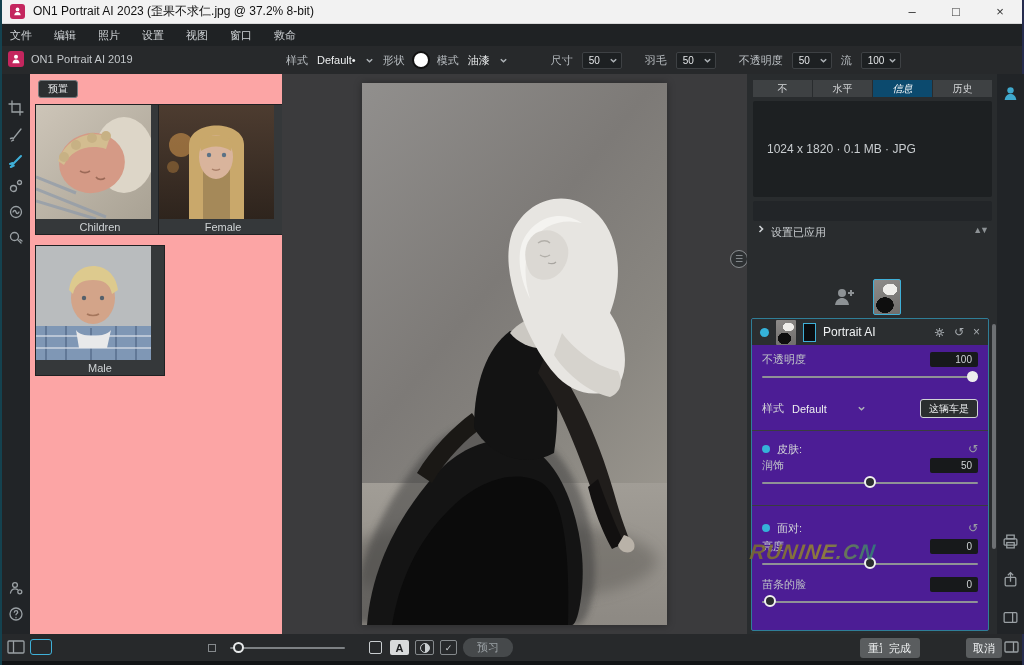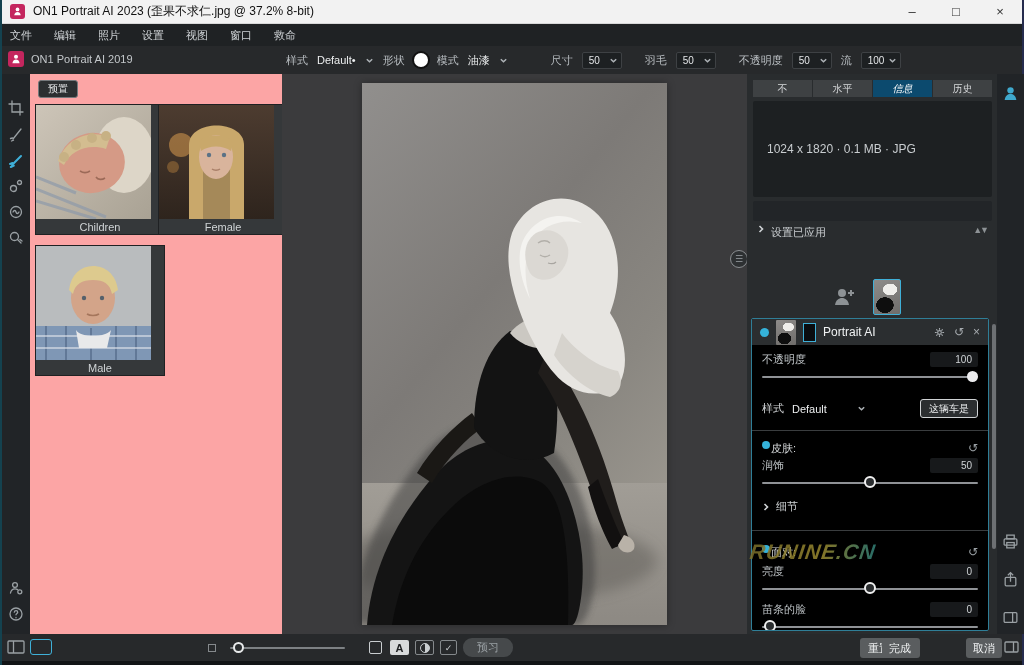--- a/index.html
+++ b/index.html
@@ -93,21 +93,21 @@
                align-items:center; justify-content:center; gap:16px; }
   .addface svg { width:24px; height:20px; fill:#8d9295; }
   .face-thumb { width:28px; height:36px; border:1px solid #3fb0d8; border-radius:2px; }
   .mini-photo { background:
       radial-gradient(ellipse 45% 28% at 62% 28%, #efeeeb 0 60%, transparent 62%),
       radial-gradient(ellipse 55% 38% at 42% 74%, #0e0e0e 0 60%, transparent 62%),
       linear-gradient(160deg,#8d8b89,#6f6d6b); }
 
   
   .layer { position:absolute; left:4px; right:8px; top:244px; bottom:3px; border:1px solid #2f7e97;
-           background:#000000; border-radius:2px; overflow:hidden; }
+           background:#4c1d95; border-radius:2px; overflow:hidden; }
   .layer-head { height:26px; background:#2b2e30; display:flex; align-items:center; padding:0 8px; gap:7px; }
   .dot { width:9px; height:9px; border-radius:50%; background:#35b2d9; flex:none; }
   .lthumb { width:20px; height:25px; border-radius:1px; }
   .lmask { width:13px; height:19px; background:#0a0d10; border:1px solid #3fb0d8; }
   .layer-title { color:#f0f2f3; font-size:12px; }
   .layer-icons { margin-left:auto; display:flex; gap:9px; color:#a6abaf; font-size:12px; align-items:center; }
   .layer-icons svg { width:11px; height:11px; stroke:#a6abaf; fill:none; stroke-width:1.2; }
   .layer-body { padding:6px 10px 0 10px; }
   .lrow { display:flex; align-items:center; height:16px; }
   .lrow .llabel { color:#bfc4c7; font-size:11px; }
@@ -115,21 +115,21 @@
             color:#cfd3d5; font-size:10px; display:flex; align-items:center; justify-content:flex-end;
             padding-right:6px; }
   .slider { position:relative; height:13px; margin:3px 0 0 0; }
   .slider .track { position:absolute; left:0; right:0; top:6px; height:2px; background:#8f9296; border-radius:1px; }
   .knob { position:absolute; top:1px; width:11px; height:11px; border-radius:50%; background:#ededee; }
   .knob.ring { background:#2a2d2f; border:2.5px solid #f0f0f0; width:12px; height:12px; top:0; }
   .style-row { display:flex; align-items:center; margin-top:16px; gap:8px; }
   .save-as-btn { margin-left:auto; height:19px; padding:0 8px; border:1px solid #d0d3d5; border-radius:3px;
                  color:#eceeef; font-size:10px; display:flex; align-items:center; background:#2b2e30; }
   .ldivider { border-top:1px solid #3a3d3f; margin:12px -10px 10px -10px; }
-  .section-row { display:flex; gap:1px; height:16px; }
+  .section-row { display:flex; align-items:center; gap:7px; height:16px; }
   .undo-glyph { margin-left:auto; color:#9aa0a4; font-size:12px; }
   .expand-row { display:flex; align-items:center; gap:6px; margin-top:10px; color:#cfd3d5; }
   .chevR { width:8px; height:8px; stroke:#cfd3d5; stroke-width:1.6; fill:none; }
   .scrollthumb { position:absolute; right:1px; top:250px; width:4px; height:225px; background:#6d7073; border-radius:2px; }
   .watermark { position:absolute; left:3px; top:466px; width:244px; font-size:21px; font-weight:bold;
                font-style:italic; letter-spacing:1px;
                background:linear-gradient(90deg,#7a6e2a,#9a8a30 30%,#1f7f86 55%,#2f6fc0 75%,#3a82d6);
                -webkit-background-clip:text; background-clip:text; color:transparent; opacity:.85;
                transform:skewX(-8deg); pointer-events:none; z-index:5; }
 
@@ -500,26 +500,20 @@
             <span class="undo-glyph">↺</span>
           </div>
           <div class="lrow" style="margin-top:0">
             <span class="llabel">润饰</span>
             <div class="valbox">50</div>
           </div>
           <div class="slider">
             <div class="track"></div>
               <div class="knob ring" style="left:calc(50% - 6px)"></div>
           </div>
-          <div class="expand-row">
-            <svg class="chevR" viewBox="0 0 8 8">
-                <polyline points="2.5,1 5.5,4 2.5,7"></polyline>
-              </svg>
-            <span>细节</span>
-          </div>
 
           <div class="ldivider" style="margin-top:16px"></div>
 
           <div class="section-row" style="margin-top:14px">
             <div class="dot" style="width:8px;height:8px"></div>
             <span class="llabel">面对:</span>
             <span class="undo-glyph">↺</span>
           </div>
           <div class="lrow" style="margin-top:2px">
             <span class="llabel">亮度</span>

